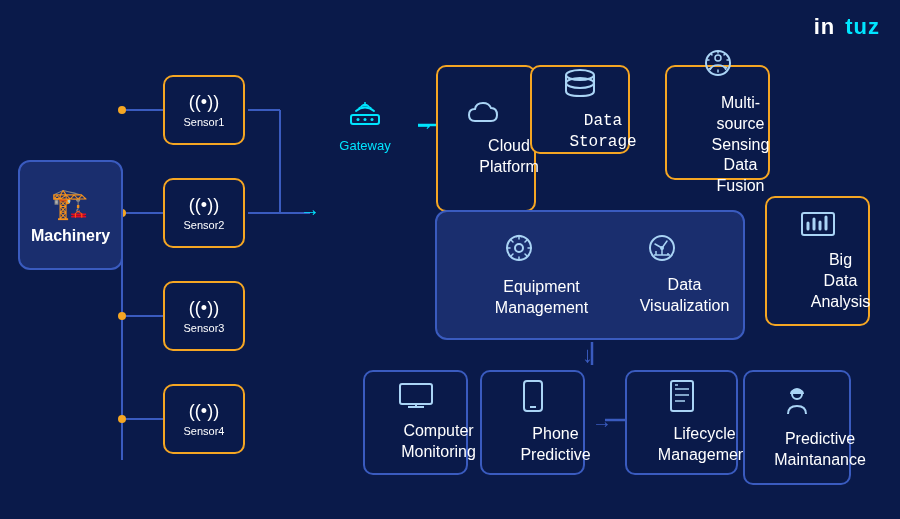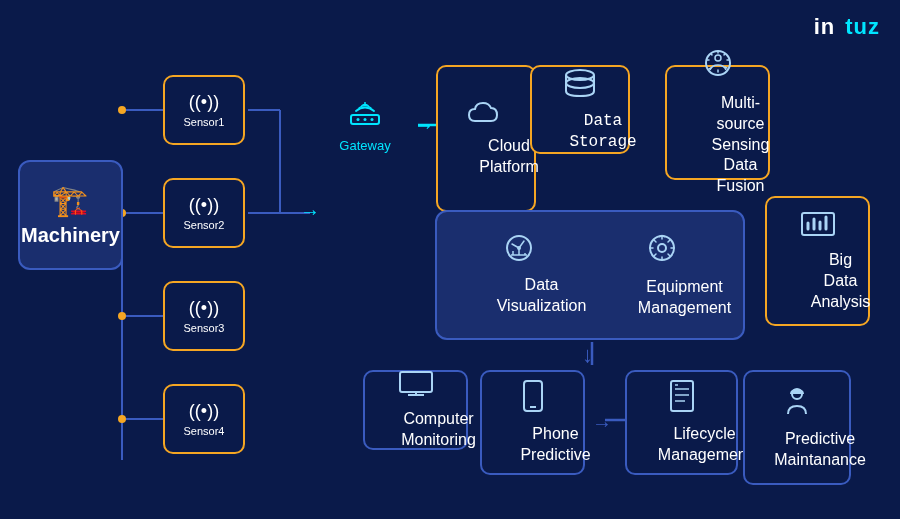--- a/index.html
+++ b/index.html
@@ -37,21 +37,21 @@
       flex-direction: column;
       align-items: center;
       justify-content: center;
       gap: 6px;
     }
     .machinery-icon {
       font-size: 30px;
     }
     .machinery-label {
       color: #ffffff;
-      font-size: 20px;
+      font-size: 16px;
       font-weight: bold;
     }
 
     
     .sensor-box {
       position: absolute;
       width: 82px;
       height: 70px;
       background: #0a1a4a;
       border: 2.5px solid #f5a623;
@@ -286,66 +286,66 @@
       <circle cx="18" cy="10" r="3" fill="none" stroke="#aad4f5" stroke-width="1.5"></circle>
       <path d="M10 22 Q12 17 18 17 Q24 17 26 22" fill="none" stroke="#aad4f5" stroke-width="1.5"></path>
 
       <path d="M18 3 L18 5 M25 5.5 L24 7 M29 12 L27 12 M27 20 L25 19 M18 24 L18 22 M11 20 L9 21 M7 12 L9 12 M11 5.5 L12 7" stroke="#aad4f5" stroke-width="1.5" stroke-linecap="round"></path>
     </svg>
   </div>
   <div class="card-label">Multi-source Sensing Data Fusion</div>
 </div>
 
 <div class="card-blue-group">
+
+  <div class="card-inner">
+    <div class="card-icon">
+      <svg width="34" height="34" viewBox="0 0 34 34">
+        <circle cx="17" cy="17" r="12" fill="none" stroke="#aad4f5" stroke-width="2"></circle>
+        <circle cx="17" cy="17" r="4" fill="none" stroke="#aad4f5" stroke-width="2"></circle>
+        <path d="M17 5 L17 8 M17 26 L17 29 M5 17 L8 17 M26 17 L29 17 M9 9 L11 11 M23 23 L25 25 M25 9 L23 11 M11 23 L9 25" stroke="#aad4f5" stroke-width="1.5" stroke-linecap="round"></path>
+
+        <path d="M14 6 Q17 3 20 6" fill="none" stroke="#aad4f5" stroke-width="1.5"></path>
+      </svg>
+    </div>
+    <div class="card-label">Equipment Management</div>
+  </div>
 
   <div class="card-inner">
     <div class="card-icon">
       <svg width="34" height="30" viewBox="0 0 34 30">
         <circle cx="17" cy="15" r="12" fill="none" stroke="#aad4f5" stroke-width="2"></circle>
         <path d="M17 15 L22 8 M17 15 L10 11" stroke="#aad4f5" stroke-width="1.5" stroke-linecap="round"></path>
         <circle cx="17" cy="15" r="2" fill="#aad4f5"></circle>
         <line x1="9" y1="22" x2="25" y2="22" stroke="#aad4f5" stroke-width="1.5"></line>
         <line x1="11" y1="18" x2="11" y2="22" stroke="#aad4f5" stroke-width="1.5"></line>
         <line x1="17" y1="16" x2="17" y2="22" stroke="#aad4f5" stroke-width="1.5"></line>
         <line x1="23" y1="20" x2="23" y2="22" stroke="#aad4f5" stroke-width="1.5"></line>
       </svg>
     </div>
     <div class="card-label">Data Visualization</div>
   </div>
-
-  <div class="card-inner">
-    <div class="card-icon">
-      <svg width="34" height="34" viewBox="0 0 34 34">
-        <circle cx="17" cy="17" r="12" fill="none" stroke="#aad4f5" stroke-width="2"></circle>
-        <circle cx="17" cy="17" r="4" fill="none" stroke="#aad4f5" stroke-width="2"></circle>
-        <path d="M17 5 L17 8 M17 26 L17 29 M5 17 L8 17 M26 17 L29 17 M9 9 L11 11 M23 23 L25 25 M25 9 L23 11 M11 23 L9 25" stroke="#aad4f5" stroke-width="1.5" stroke-linecap="round"></path>
-
-        <path d="M14 6 Q17 3 20 6" fill="none" stroke="#aad4f5" stroke-width="1.5"></path>
-      </svg>
-    </div>
-    <div class="card-label">Equipment Management</div>
-  </div>
 </div>
 
 <div class="card-orange" style="left:765px; top:196px; width:105px; height:130px;">
   <div class="card-icon">
     <svg width="36" height="30" viewBox="0 0 36 30">
       <rect x="2" y="4" width="32" height="22" rx="2" fill="none" stroke="#aad4f5" stroke-width="2"></rect>
       <line x1="8" y1="20" x2="8" y2="14" stroke="#aad4f5" stroke-width="3" stroke-linecap="round"></line>
       <line x1="14" y1="20" x2="14" y2="10" stroke="#aad4f5" stroke-width="3" stroke-linecap="round"></line>
       <line x1="20" y1="20" x2="20" y2="13" stroke="#aad4f5" stroke-width="3" stroke-linecap="round"></line>
       <line x1="26" y1="20" x2="26" y2="8" stroke="#aad4f5" stroke-width="3" stroke-linecap="round"></line>
     </svg>
   </div>
   <div class="card-label">Big Data Analysis</div>
 </div>
 
 <div class="arrow" style="position:absolute; left:582px; top:342px; font-size:22px; color:#3a5bbf;">↓</div>
 
-<div class="card-bottom" style="left:363px; top:370px; width:105px; height:80px;">
+<div class="card-bottom" style="left:363px; top:370px; width:105px; height:105px;">
   <div class="card-icon">
     <svg width="36" height="28" viewBox="0 0 36 28">
       <rect x="2" y="2" width="32" height="20" rx="2" fill="none" stroke="#aad4f5" stroke-width="2"></rect>
       <line x1="10" y1="25" x2="26" y2="25" stroke="#aad4f5" stroke-width="2"></line>
       <line x1="18" y1="22" x2="18" y2="25" stroke="#aad4f5" stroke-width="2"></line>
     </svg>
   </div>
   <div class="card-label">Computer Monitoring</div>
 </div>
 

